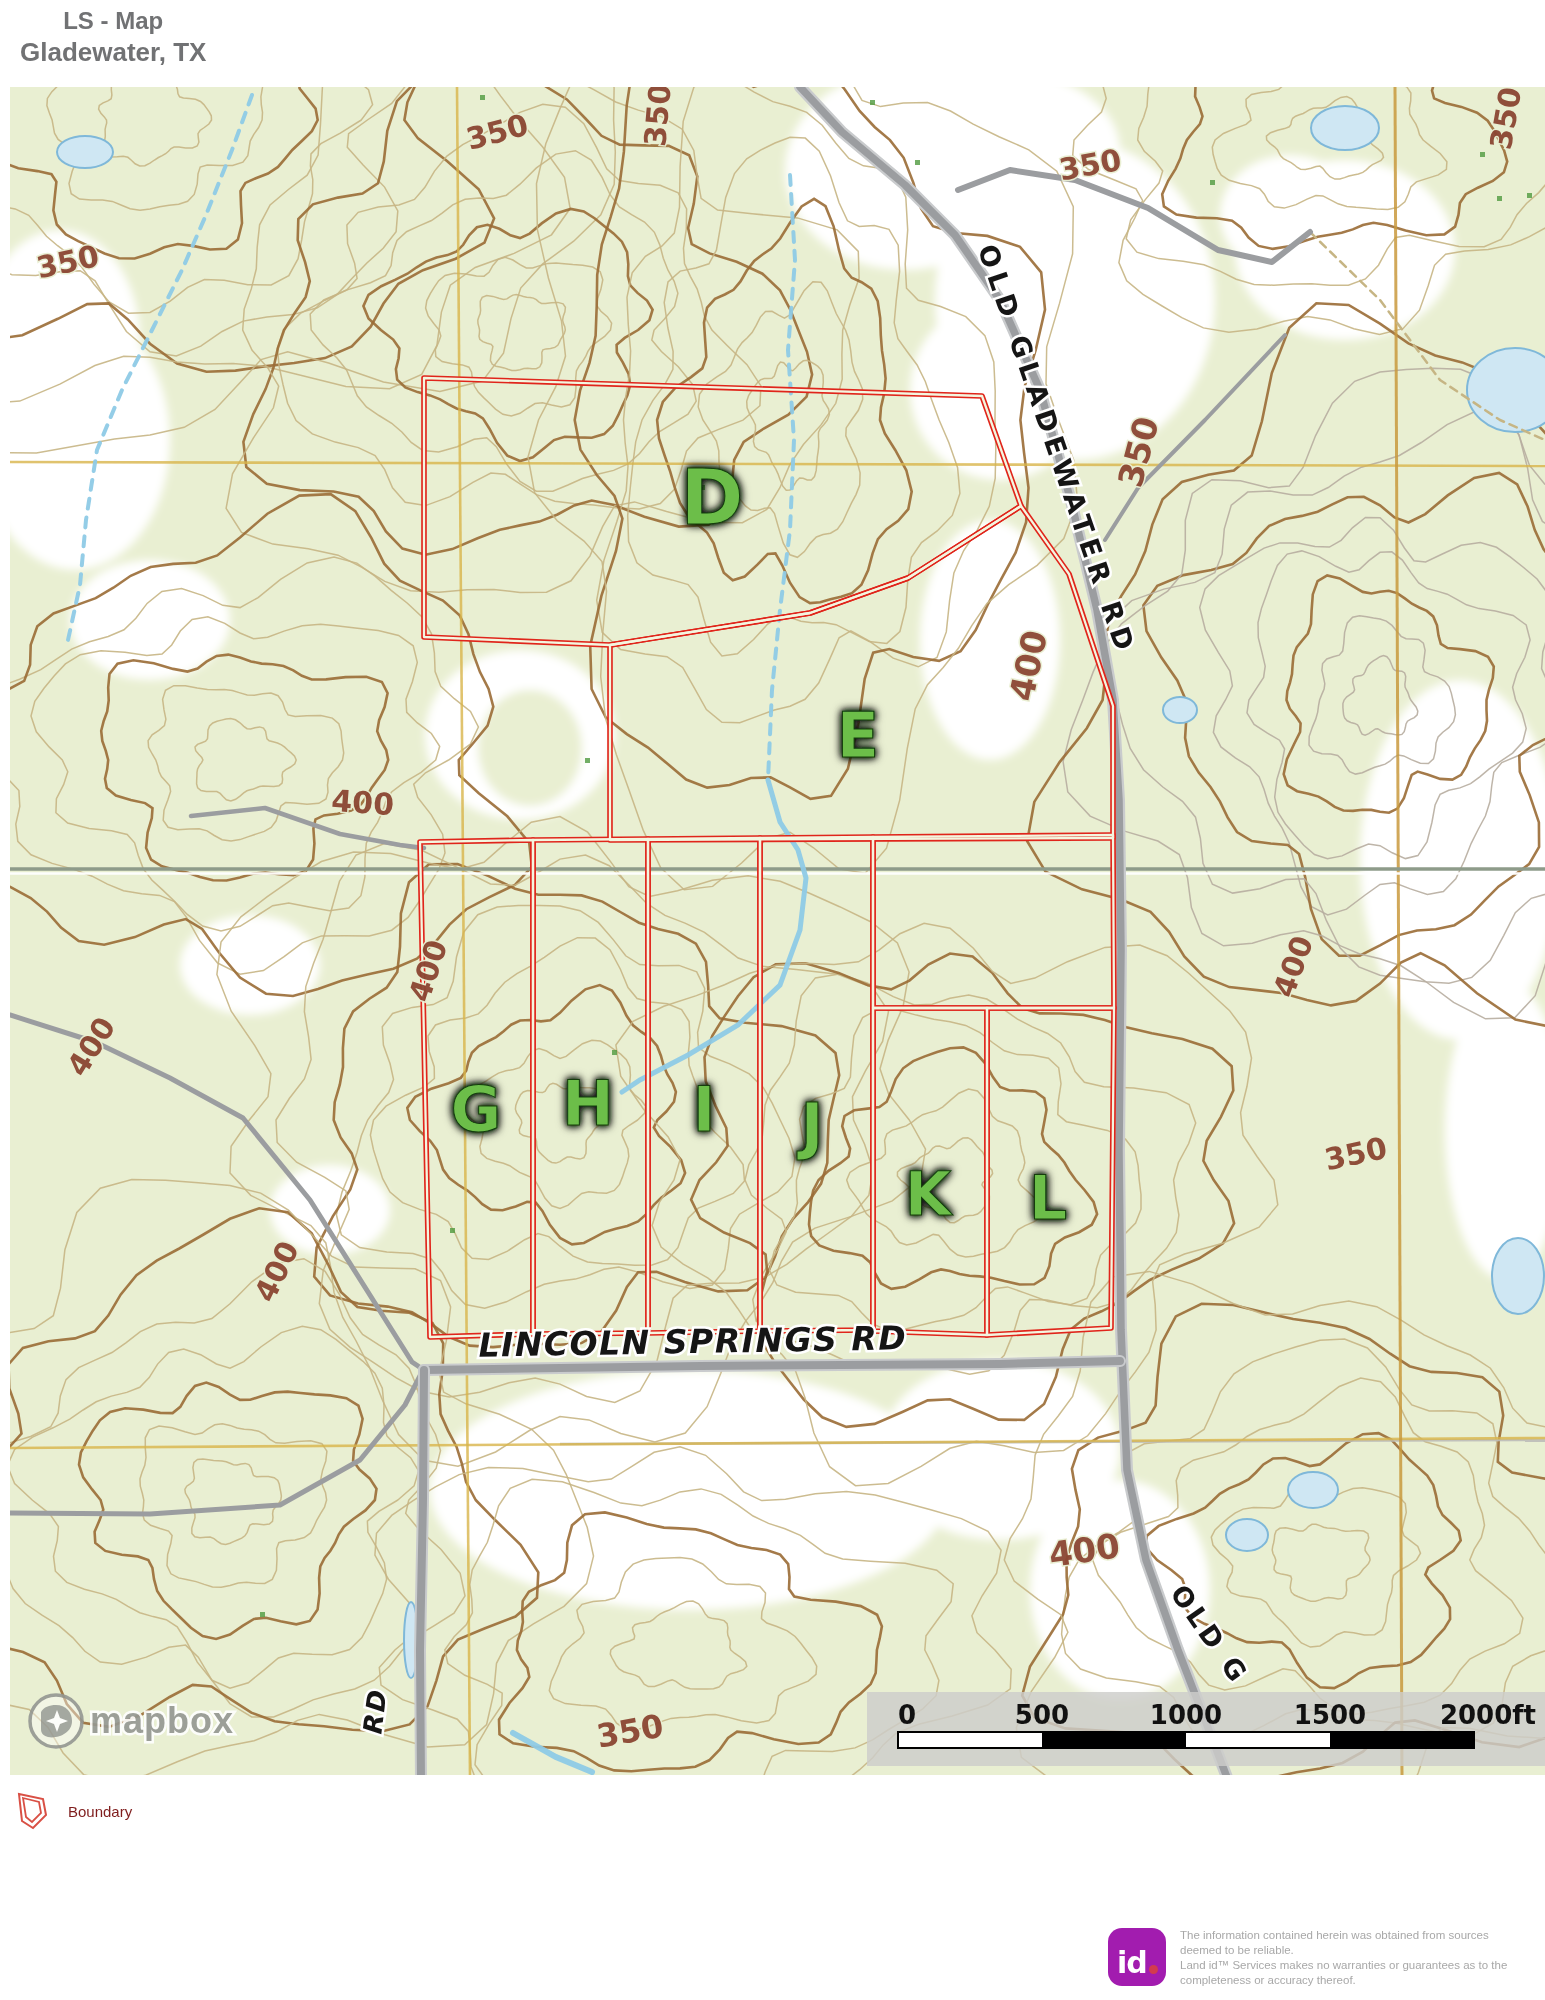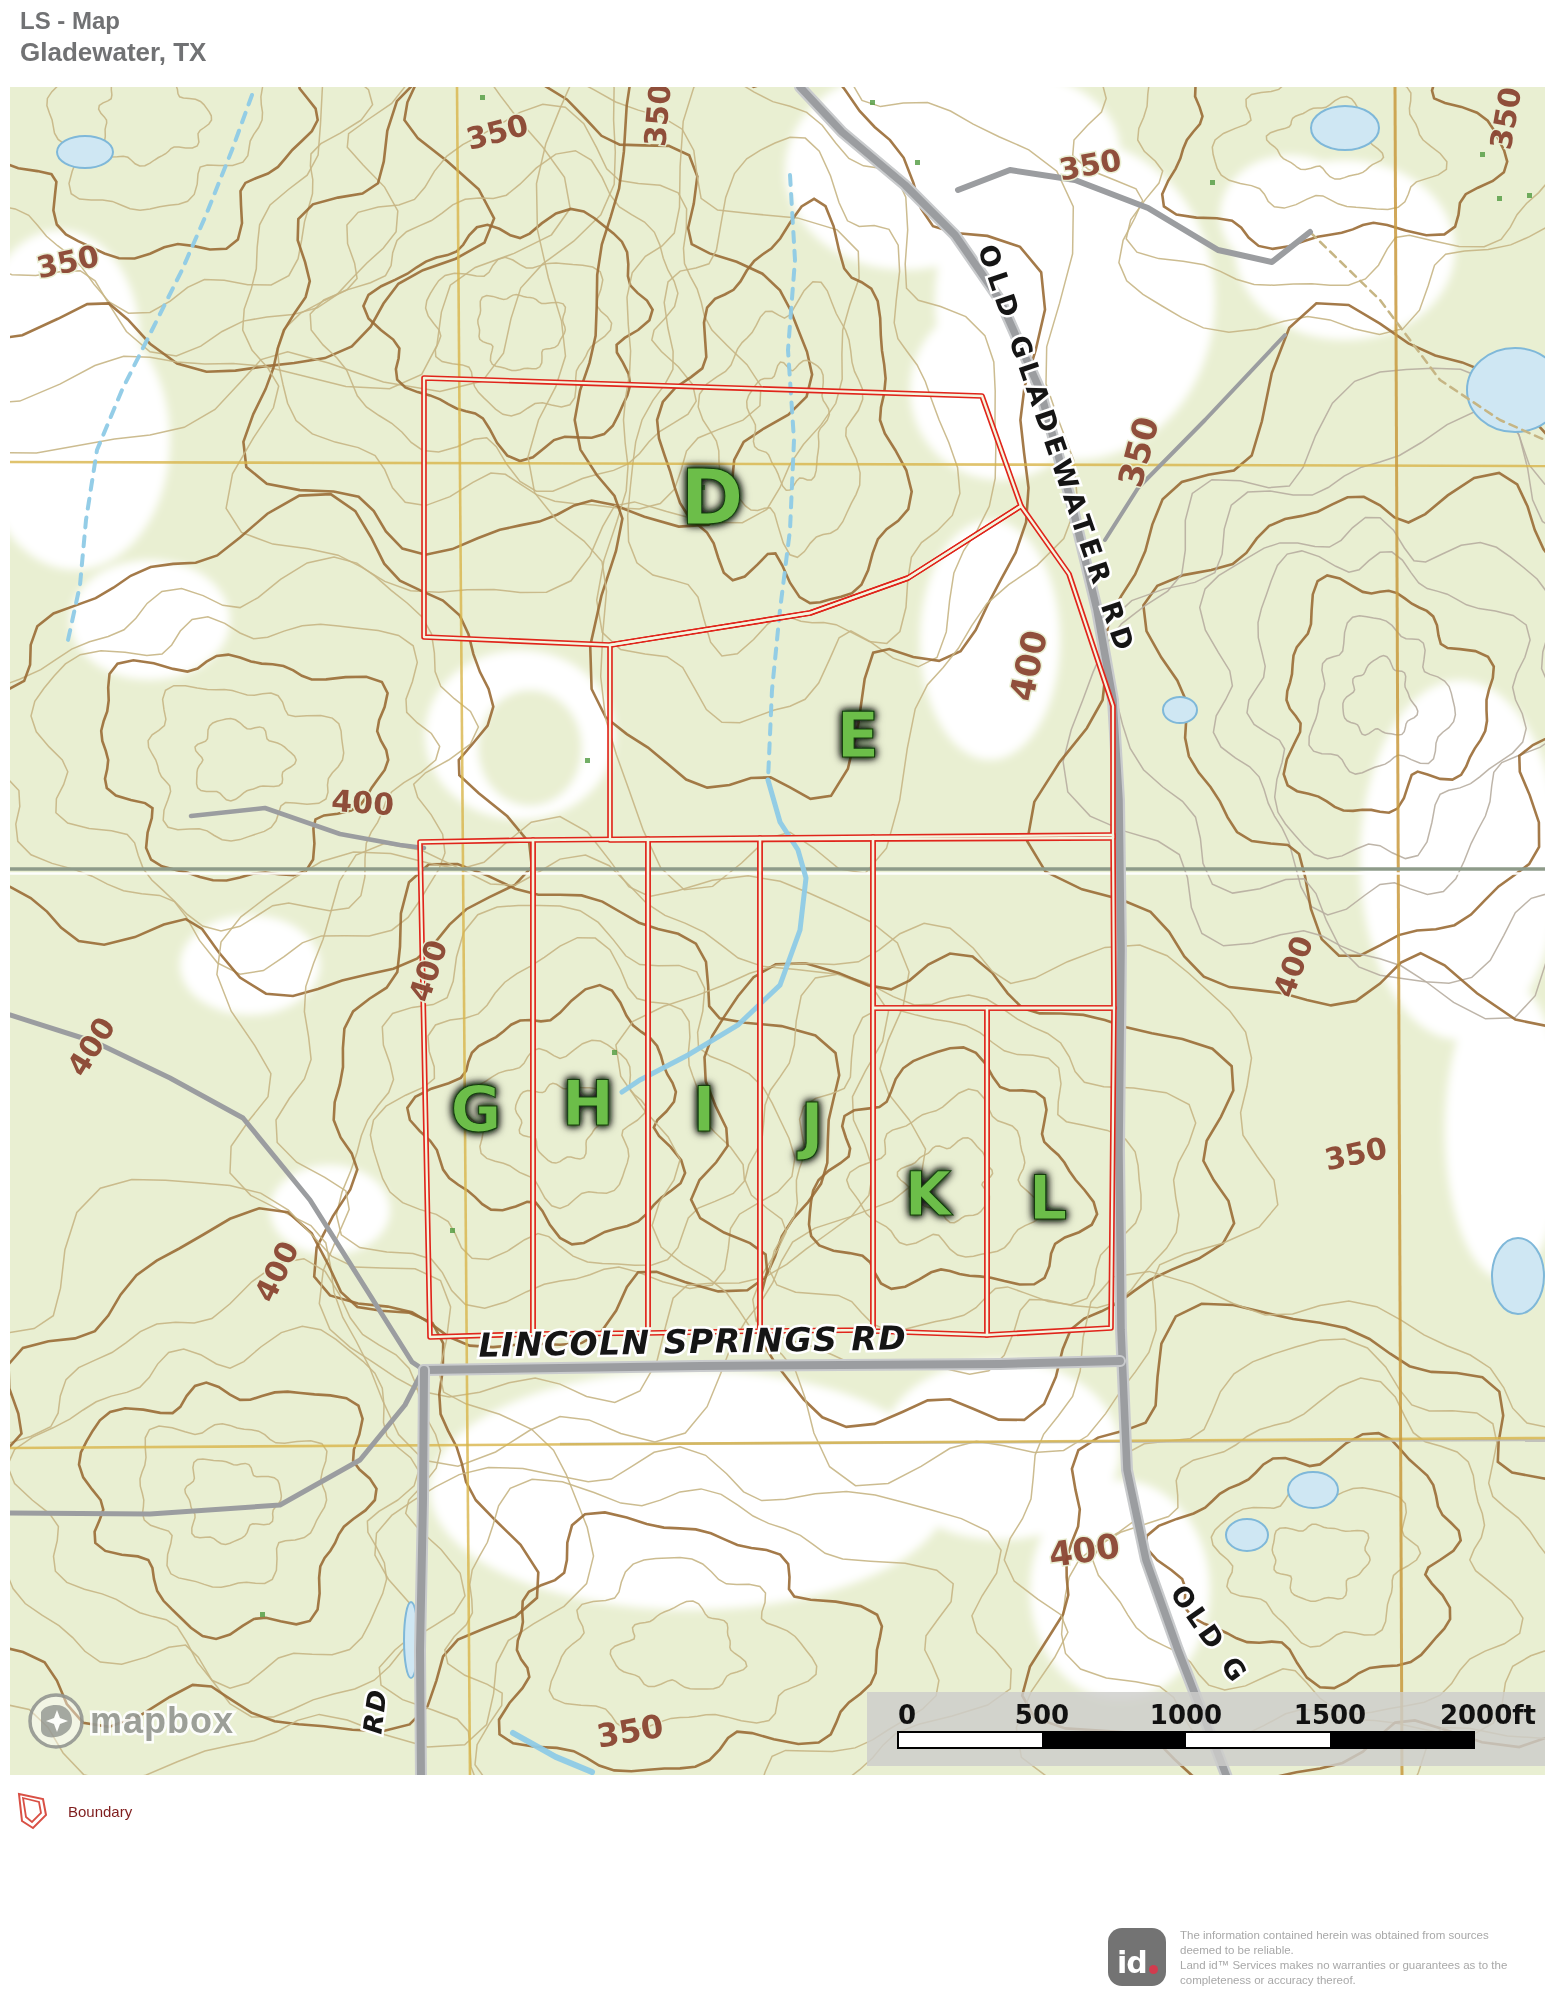--- a/index.html
+++ b/index.html
@@ -1,26 +1,26 @@
 <!DOCTYPE html>
 <html><head>
 <meta charset="utf-8">
 <style>
   html,body{margin:0;padding:0;background:#fff;width:1545px;height:2000px;position:relative;
     font-family:"Liberation Sans",sans-serif;-webkit-font-smoothing:antialiased;}
-  #header{position:absolute;left:20px;top:6px;color:#717274;}
+  #header{position:absolute;left:20px;top:6px;color:#717274;text-align:center;}
   #header .title{font-size:24px;font-weight:bold;line-height:1.25;}
   #header .subtitle{font-size:26px;font-weight:bold;line-height:1.3;}
   #map-wrap{position:absolute;left:10px;top:87px;width:1535px;height:1688px;overflow:hidden;}
   #map-svg{display:block;width:100%;height:100%;}
   .ctab{font-family:"DejaVu Sans",sans-serif;font-weight:bold;}
   #legend-row{position:absolute;left:12px;top:1788px;display:flex;align-items:center;gap:14px;}
   #legend-label{font-size:15px;color:#7f1d1d;}
   #footer{position:absolute;left:1108px;top:1928px;display:flex;gap:14px;align-items:flex-start;}
-  #id-logo{width:58px;height:58px;background:#737373;border-radius:14px;position:relative;flex:0 0 auto;}
+  #id-logo{width:58px;height:58px;background:#a21caf;border-radius:14px;position:relative;flex:0 0 auto;}
   #id-logo .idtxt{position:absolute;left:9px;bottom:6px;color:#fff;font-weight:bold;font-size:30px;
      font-family:"DejaVu Sans",sans-serif;letter-spacing:-1px;}
   #id-logo .dot{position:absolute;right:8px;bottom:12px;width:9px;height:9px;border-radius:50%;background:#d23b4e;}
   #disclaimer{font-size:11.5px;color:#a8a8a8;line-height:1.3;white-space:pre-line;width:380px;}
 </style>
 </head>
 <body>
 
 <div id="header">
   <div class="title">LS - Map</div>

